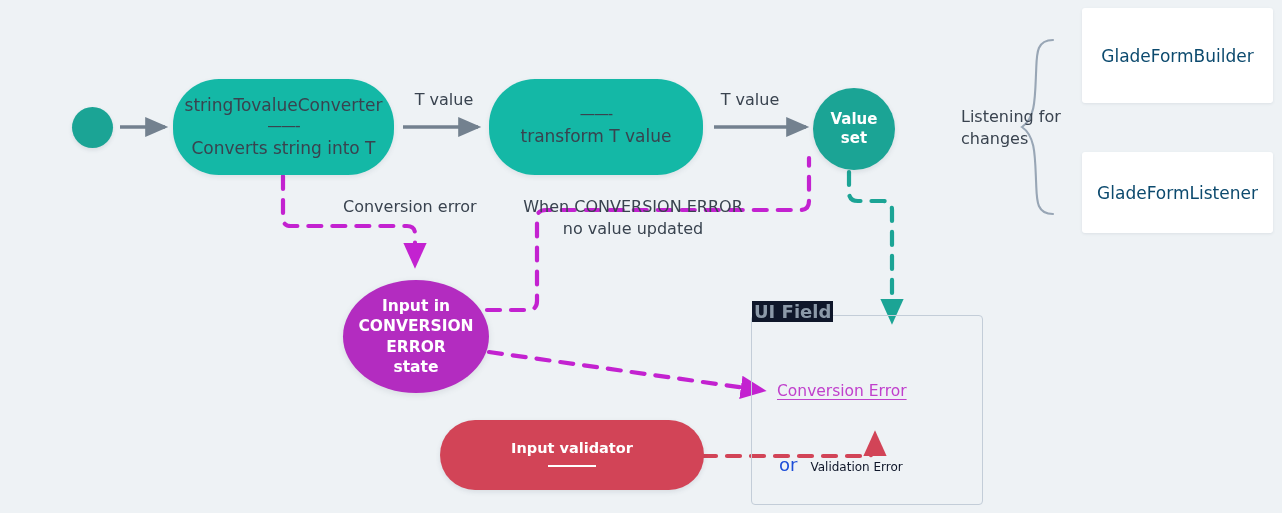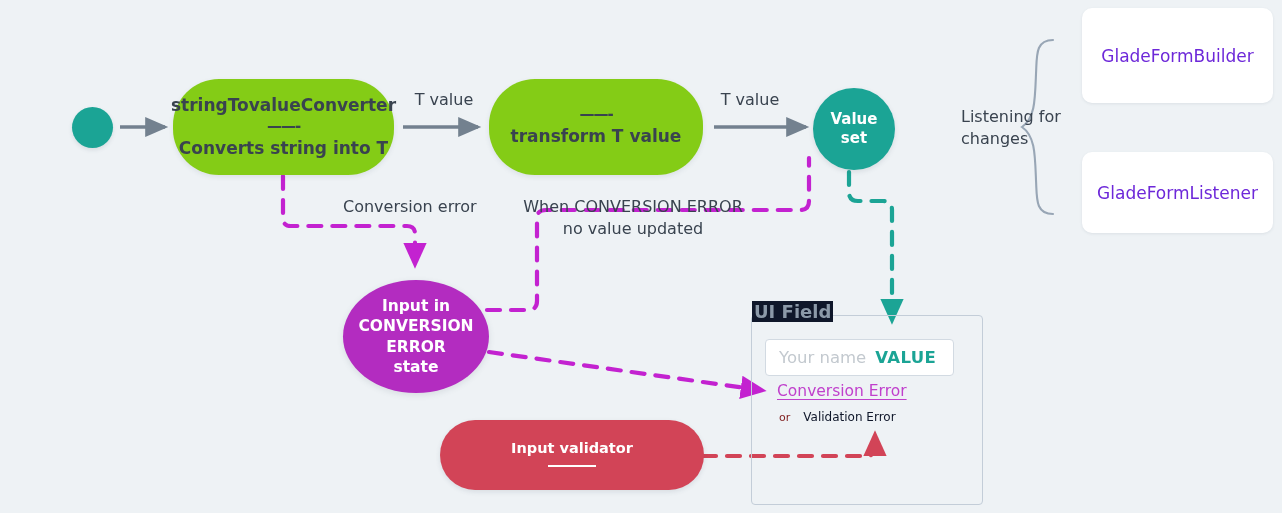--- a/index.html
+++ b/index.html
@@ -26,27 +26,26 @@
     position: absolute;
     box-sizing: border-box;
     display: flex;
     flex-direction: column;
     align-items: center;
     justify-content: center;
     text-align: center;
   }
   
   .pill {
-    background: #84cc16;
+    background: #14b8a6;
     border-radius: 46px;
     box-shadow: 0 2px 5px rgba(60,75,95,0.10);
     color: #39434f;
     font-size: 17px;
     line-height: 1.45;
-    font-weight: bold;
   }
   .pill .sep {
     color: #39434f;
     font-size: 15px;
     letter-spacing: -1px;
     line-height: 1.0;
     margin: 1px 0 2px 0;
   }
   
   .dot-teal {
@@ -87,22 +86,22 @@
   .pill-red .sep-w {
     display: block;
     width: 48px;
     height: 2px;
     background: #ffffff;
     margin: 5px 0;
   }
   
   .card {
     background: #ffffff;
-    border-radius: 10px;
-    color: #6d28d9;
+    border-radius: 3px;
+    color: #0c4a6e;
     font-size: 17px;
     box-shadow: 0 1px 3px rgba(60,75,95,0.10);
   }
   
   .edge-label {
     position: absolute;
     color: #39434f;
     font-size: 16px;
     line-height: 1.38;
     text-align: center;
@@ -152,22 +151,23 @@
     text-decoration: underline;
     text-underline-offset: 3px;
   }
   .err-row {
     position: absolute;
     display: flex;
     align-items: baseline;
     gap: 13px;
   }
   .err-or {
-    color: #7f1d1d;
-    font-size: 11px;
+    color: #1d4ed8;
+    font-size: 18px;
+    margin-top: 44px;
   }
   .err-valid {
     color: #0f172a;
     font-size: 12px;
   }
 </style>
 </head>
 <body>
 
 <div id="canvas">
@@ -252,24 +252,20 @@
   </div>
 
   <div class="node pill-red" style="left:440px; top:420px; width:264px; height:70px;">
     <div>Input validator</div>
     <span class="sep-w"></span>
   </div>
 
   <div class="group-box" style="left:751px; top:315px; width:230px; height:188px;"></div>
   <div class="group-title" style="left:752px; top:301px;">UI Field</div>
 
-  <div class="text-input" style="left:765px; top:339px; width:189px; height:37px;">
-    <span class="ph">Your name</span>
-    <span class="val">VALUE</span>
-  </div>
 
   <div class="err-conv" style="left:777px; top:382px;">Conversion Error</div>
 
   <div class="err-row" style="left:779px; top:410px;">
     <span class="err-or">or</span>
     <span class="err-valid">Validation Error</span>
   </div>
 
 </div>
 

